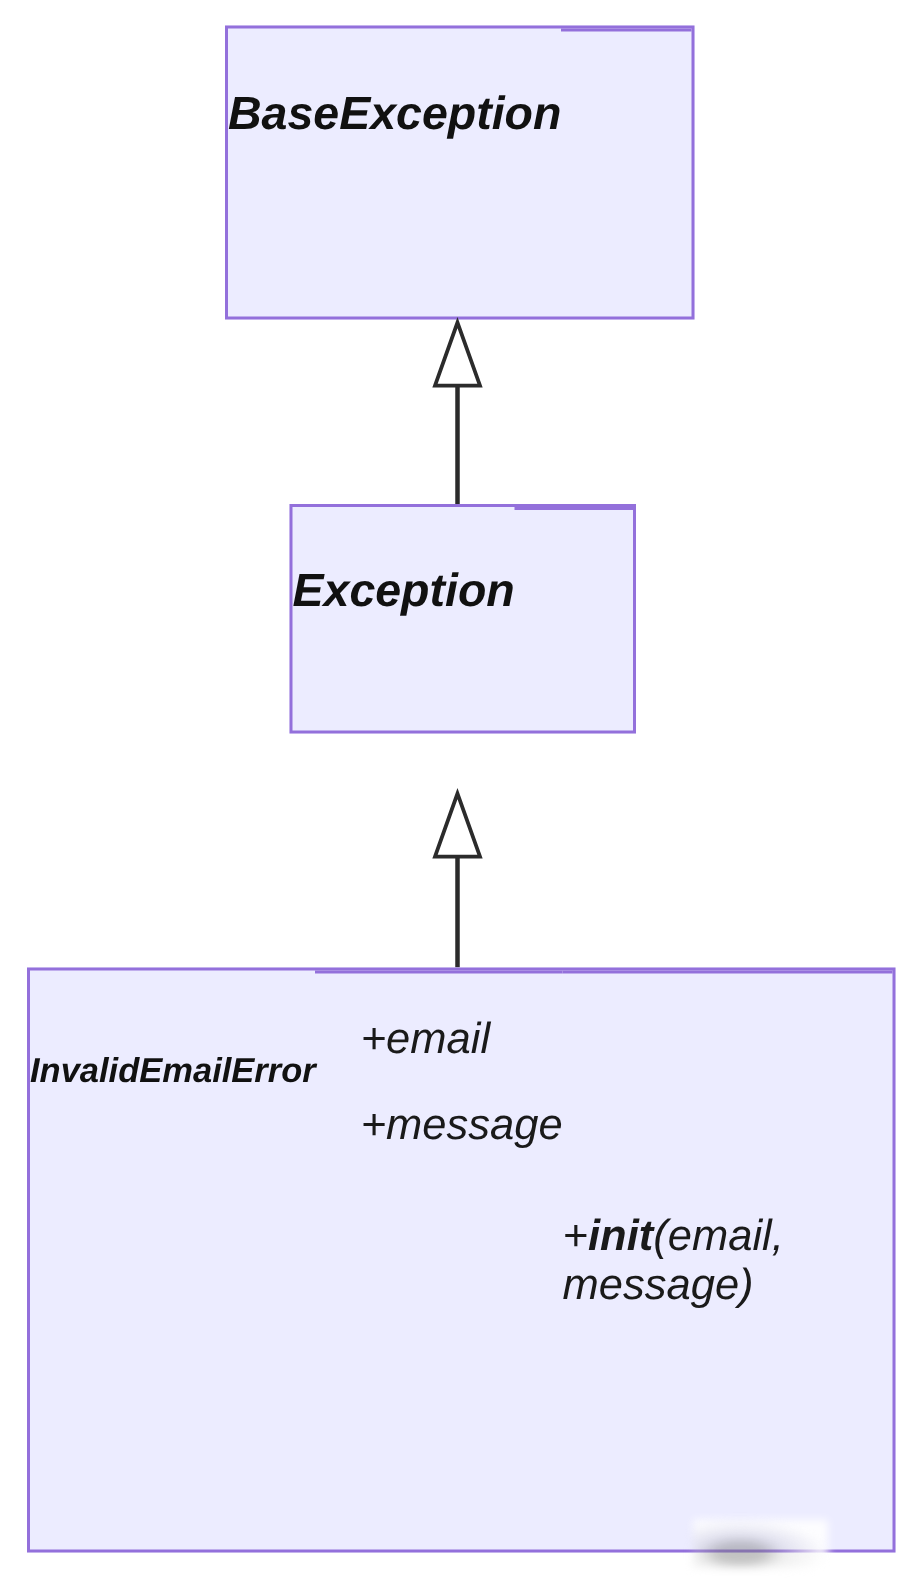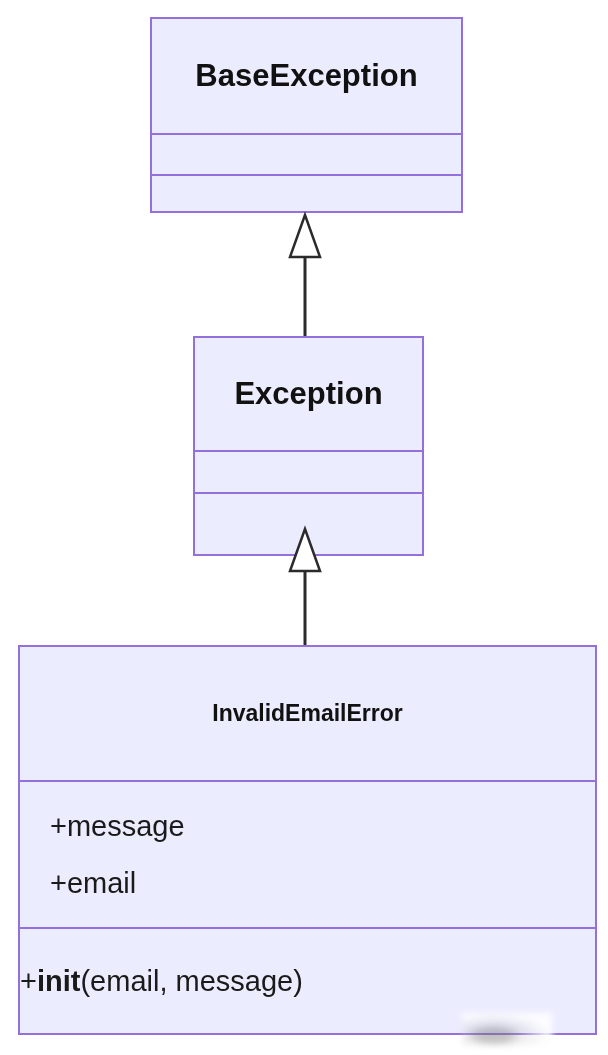--- a/index.html
+++ b/index.html
@@ -13,39 +13,40 @@
     width: 608px;
     height: 1055px;
     background: #ffffff;
     overflow: hidden;
   }
   .class-box {
     position: absolute;
     background: #ECECFF;
     border: 2px solid #9370DB;
     display: flex;
-    flex-direction: column;
+    flex-direction: row;
+    font-style: italic;
   }
   .compartment {
     border-top: 2px solid #9370DB;
   }
   .compartment:first-child { border-top: none; }
   .title-compartment {
     display: flex;
     align-items: center;
     justify-content: center;
     font-weight: 700;
     color: #111111;
   }
   #box-baseexception { left: 150px; top: 17px;  width: 313px; height: 196px; }
   #box-baseexception .title-compartment { height: 114px; font-size: 31px; }
   #box-baseexception .empty-row-1 { height: 41px; }
   #box-baseexception .empty-row-2 { flex: 1; }
 
-  #box-exception { left: 193px; top: 336px; width: 231px; height: 220px; }
+  #box-exception { left: 193px; top: 336px; width: 231px; height: 153px; }
   #box-exception .title-compartment { height: 112px; font-size: 31px; }
   #box-exception .empty-row-1 { height: 42px; }
   #box-exception .empty-row-2 { flex: 1; }
 
   #box-invalidemailerror { left: 18px; top: 645px; width: 579px; height: 390px; }
   #box-invalidemailerror .title-compartment { height: 133px; font-size: 23px; }
   #box-invalidemailerror .attributes-compartment {
     height: 147px;
     padding: 16px 0 0 30px;
     font-size: 29px;
@@ -100,22 +101,22 @@
   </div>
 
   <svg class="arrow" id="arrow-2" width="40" height="118" viewBox="0 0 40 118">
     <line x1="20" y1="44" x2="20" y2="118" stroke="#2b2b2b" stroke-width="3"></line>
     <polygon points="20,2 5,44 35,44" fill="#ffffff" stroke="#2b2b2b" stroke-width="2.5"></polygon>
   </svg>
 
   <div class="class-box" id="box-invalidemailerror">
     <div class="compartment title-compartment">InvalidEmailError</div>
     <div class="compartment attributes-compartment">
+      <span class="attr-line">+email</span>
       <span class="attr-line">+message</span>
-      <span class="attr-line">+email</span>
     </div>
     <div class="compartment methods-compartment">
       <span>
         <span>+</span><span class="method-name">init</span><span>(email, message)</span>
       </span>
     </div>
   </div>
 
   <div class="watermark-smudge"></div>
 

